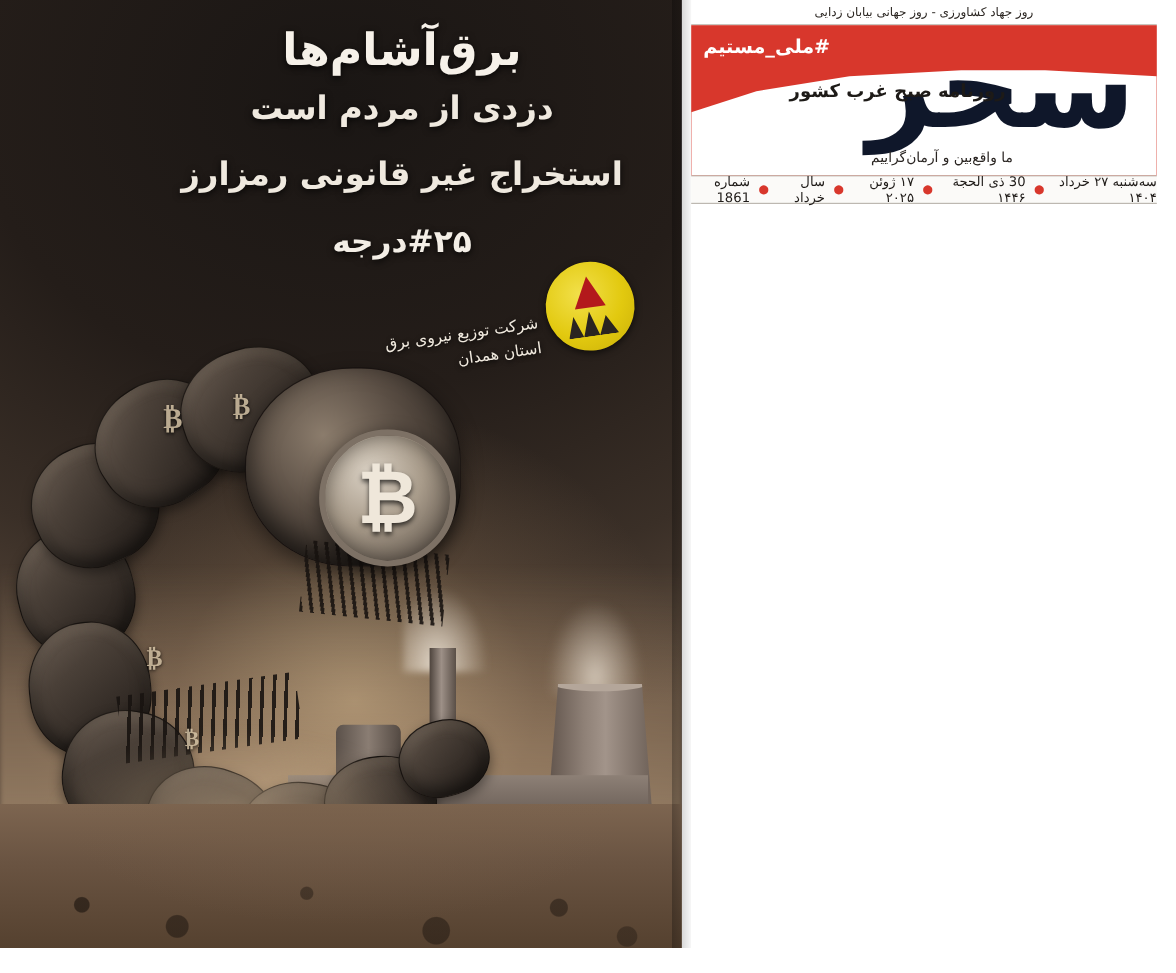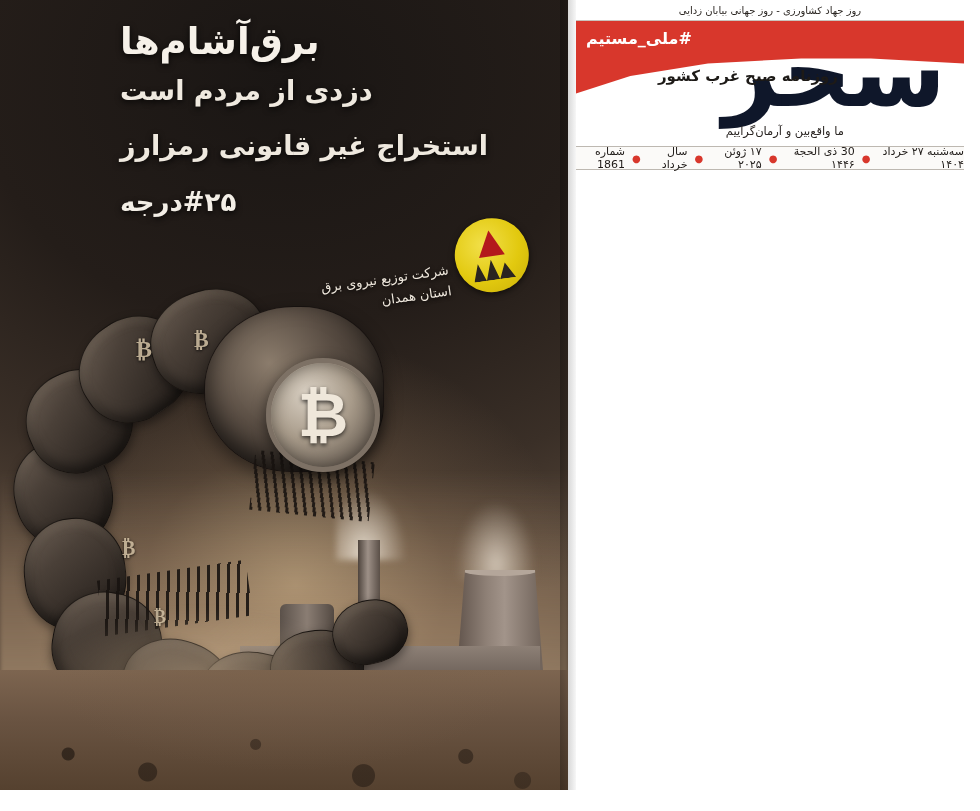--- a/index.html
+++ b/index.html
@@ -220,21 +220,21 @@
     background: radial-gradient(ellipse at 50% 70%, rgba(214,186,150,0.55), rgba(214,186,150,0) 70%);
     filter: blur(6px);
   }
 
   
   .ad-text {
     position: absolute;
     top: 18px;
     right: 18px;
     left: 120px;
-    text-align: left;
+    text-align: center;
     color: #f6f1e9;
     text-shadow: 0 2px 6px rgba(0,0,0,0.8);
     z-index: 5;
   }
   .ad-h1 {
     font-size: 37px;
     font-weight: bold;
     line-height: 1.32;
     letter-spacing: -0.5px;
   }

